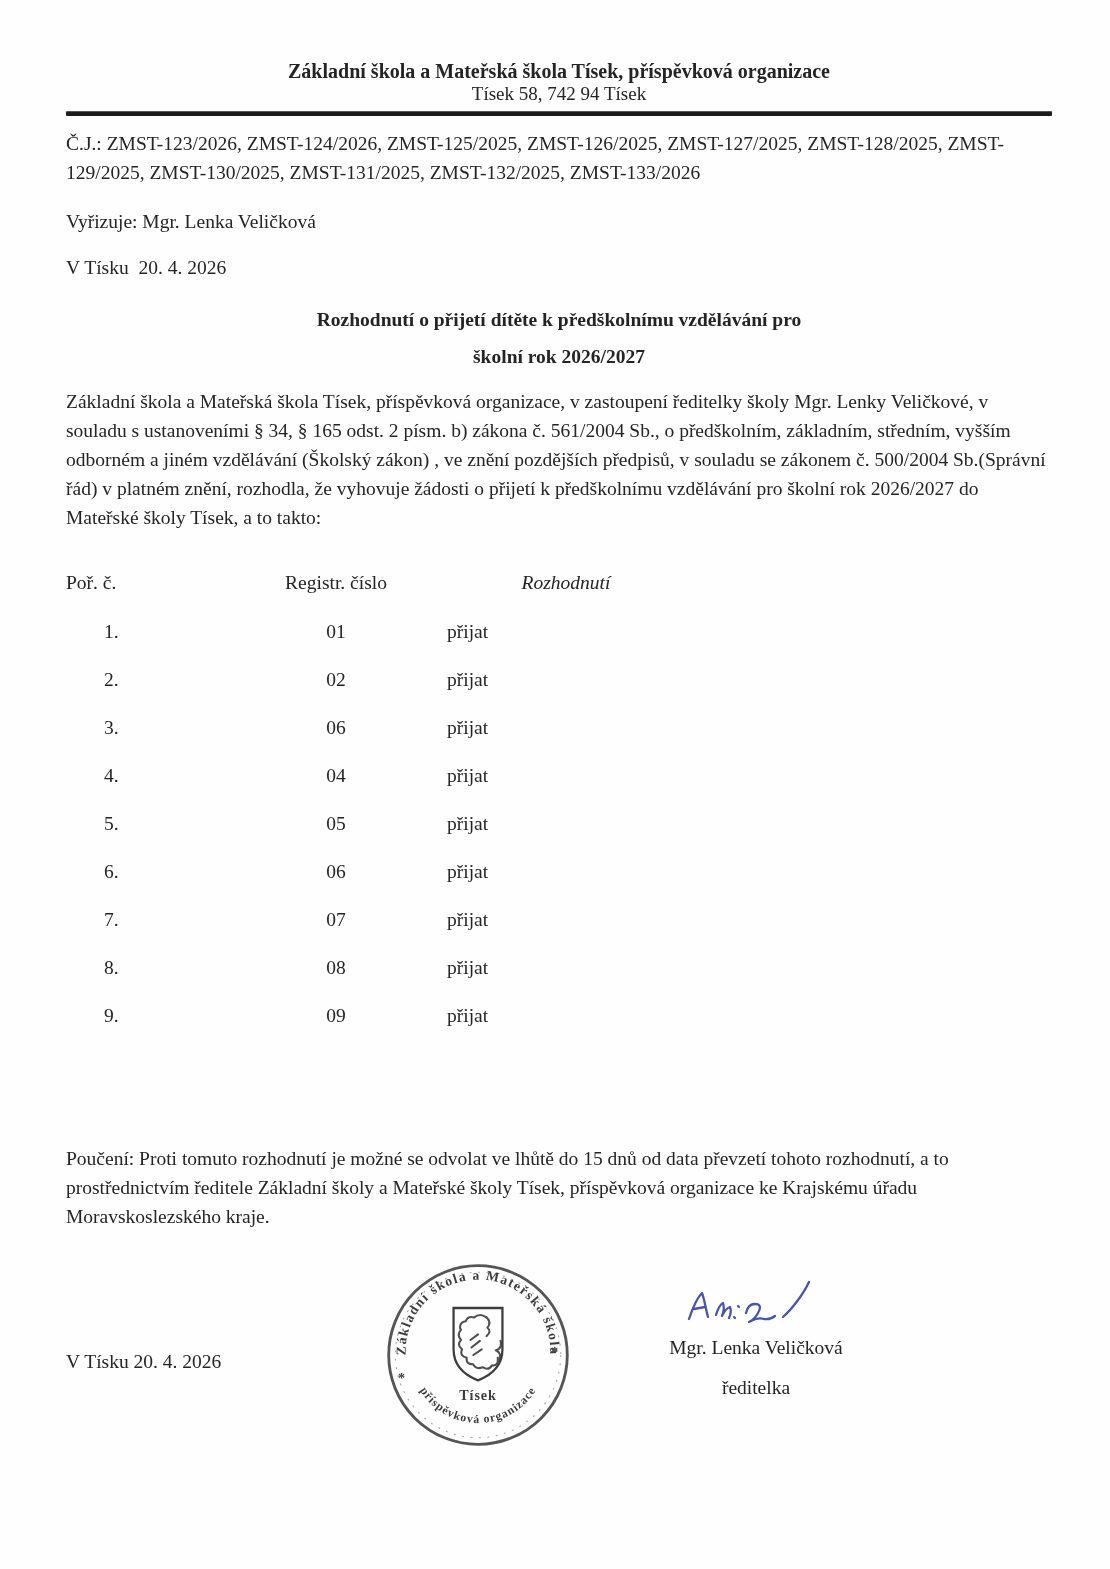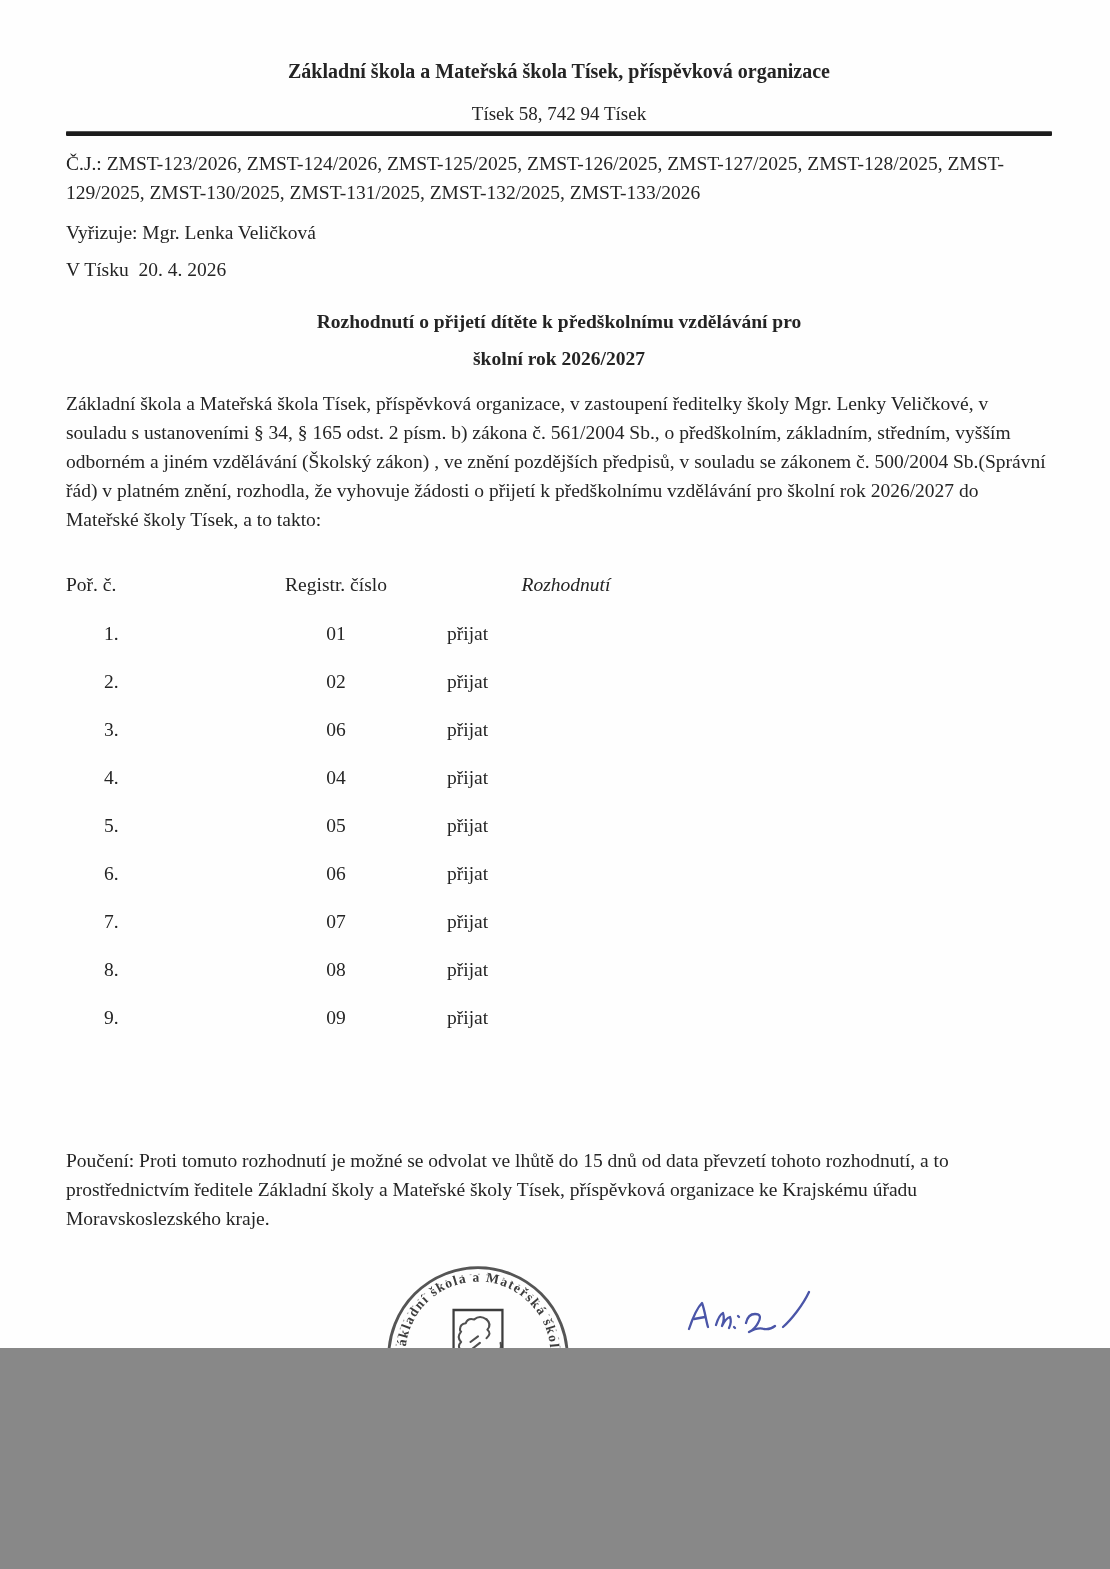--- a/index.html
+++ b/index.html
@@ -1,49 +1,49 @@
 <!DOCTYPE html>
 <html><head>
 <meta charset="utf-8">
 <style>
   html,body{margin:0;padding:0;background:#888;}
   .page{
     position:relative;
-    width:1110px;height:1348px;
+    width:1110px;height:1569px;
     margin:0 auto;
     background:#fefefe;
     overflow:hidden;
     font-family:"Liberation Serif","DejaVu Serif",serif;
     color:#242424;
     box-sizing:border-box;
     padding:60px 58px 0 66px;
   }
   .centered{text-align:center;}
   .org-name{font-weight:bold;font-size:20px;}
-  .address{font-size:19px;margin-top:20px;}
+  .address{font-size:19px;}
   .rule{height:4px;background:#1c1c1c;margin-top:7px;border-radius:1px;box-shadow:0 -1px 0 #555;}
   .ref{font-size:19.5px;line-height:29px;margin-top:13px;max-width:990px;}
-  .plain-line{font-size:19.5px;margin-top:15px;white-space:pre-wrap;}
+  .plain-line{font-size:19.5px;margin-top:24px;white-space:pre-wrap;}
   .title1{font-weight:bold;font-size:19.5px;margin-top:30px;}
   .title2{font-weight:bold;font-size:19.5px;margin-top:15px;}
   .body-par{font-size:19.5px;line-height:29px;margin-top:19px;max-width:990px;}
   table.decisions{border-collapse:collapse;margin-top:40px;font-size:19.5px;}
   table.decisions th{font-weight:normal;padding:0 0 14px 0;margin-top:8px;}
   table.decisions th.h-order{text-align:left;width:160px;}
   table.decisions th.h-reg{text-align:center;width:220px;}
   table.decisions th.h-dec{text-align:center;width:240px;font-style:italic;}
   table.decisions td{height:46px;vertical-align:middle;}
   td.c-order{text-align:left;padding-left:38px;}
   td.c-reg{text-align:center;}
   td.c-dec{text-align:left;}
   .notice{font-size:19.5px;line-height:29px;margin-top:104px;max-width:985px;}
   .footer{position:relative;height:275px;margin-top:28px;}
   .footer-date{position:absolute;left:0;top:92px;font-size:19.5px;}
   .stamp{position:absolute;left:318px;top:2px;width:188px;height:188px;}
-  .sig-block{position:absolute;left:540px;top:22px;width:300px;text-align:center;}
+  .sig-block{position:absolute;left:540px;top:14px;width:300px;text-align:center;}
   .sig-svg{width:170px;height:62px;display:block;margin:0 auto;}
   .signer-name{font-size:19.5px;margin-top:2px;}
   .signer-title{font-size:19.5px;margin-top:18px;}
 </style>
 </head>
 <body>
 
 <div class="page">
 
   <div class="centered org-name">Základní škola a Mateřská škola Tísek, příspěvková organizace</div>

